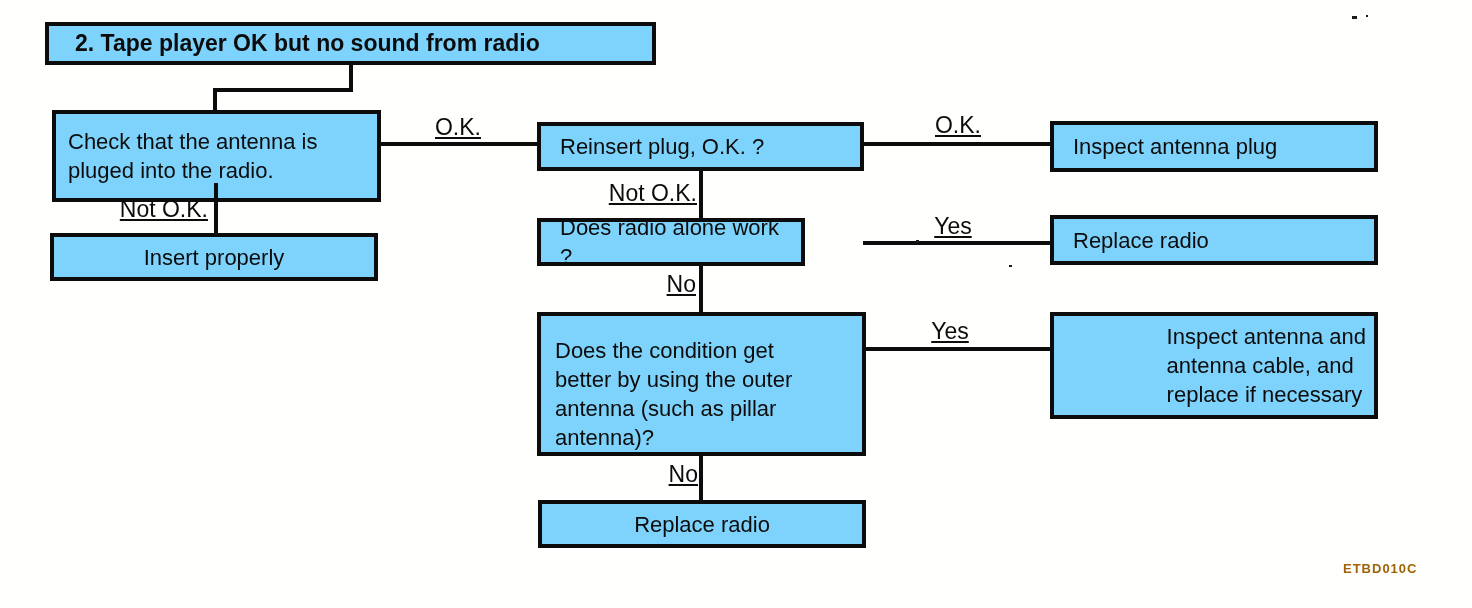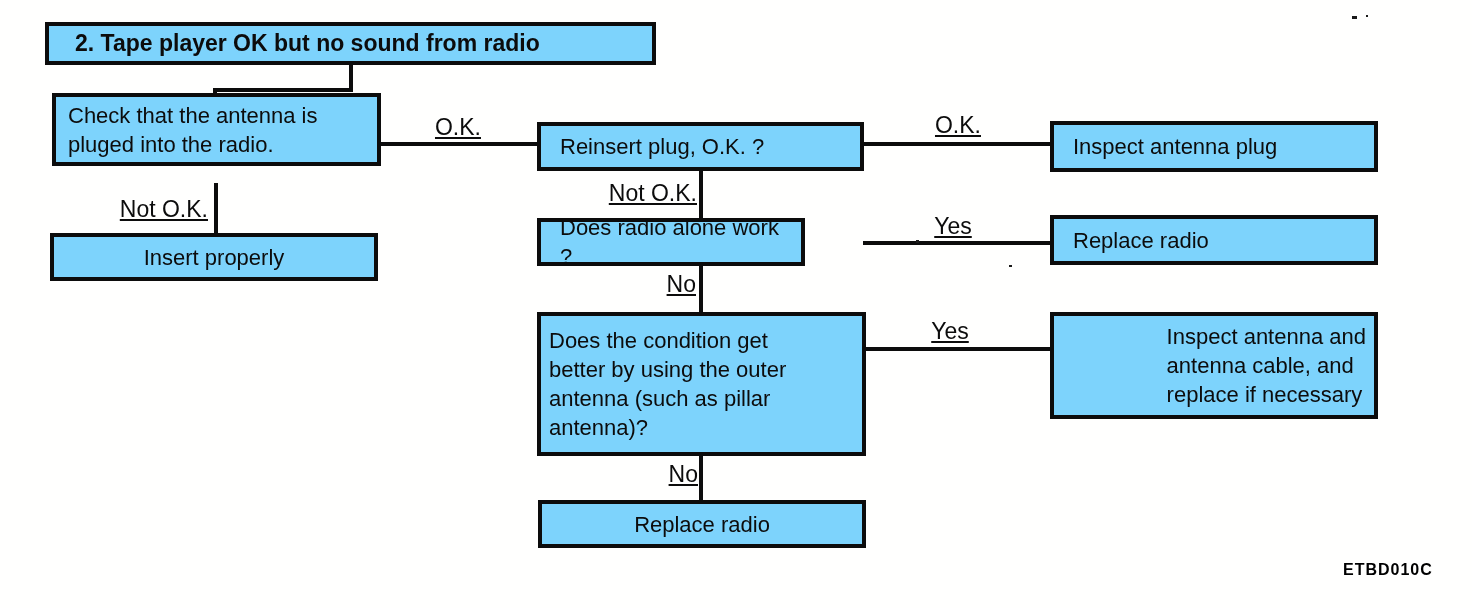--- a/index.html
+++ b/index.html
@@ -50,45 +50,45 @@
     font-size: 23px;
     line-height: 26px;
     color: #0c0c0c;
     text-decoration: underline;
   }
   .elabel.center { text-align: center; }
   .elabel.right { text-align: right; }
   
   .figcode {
     position: absolute;
-    font-size: 16px;
+    font-size: 13px;
     font-weight: bold;
     letter-spacing: 1px;
-    color: #000000;
+    color: #a16207;
   }
   
   .speckle {
     position: absolute;
     background: #1a1a1a;
   }
 </style>
 </head>
 <body>
 
 <div class="page">
 
   <div class="box title" style="left:45px; top:22px; width:611px; height:43px;">
     <span>2. Tape player OK but no sound from radio</span>
   </div>
 
   <div class="vline" style="left:349px; top:62px; height:30px;"></div>
   <div class="hline" style="left:213px; top:88px; width:140px;"></div>
   <div class="vline" style="left:213px; top:88px; height:24px;"></div>
 
-  <div class="box left" style="left:52px; top:93px; width:329px; height:73px; padding-left:12px;">
+  <div class="box left" style="left:52px; top:110px; width:329px; height:92px; padding-left:12px;">
     <span class="pre">Check that the antenna is
 pluged into the radio.</span>
   </div>
 
   <div class="hline" style="left:380px; top:142px; width:158px;"></div>
   <div class="elabel center" style="left:408px; top:114px; width:100px;">O.K.</div>
 
   <div class="vline" style="left:214px; top:183px; height:51px;"></div>
   <div class="elabel right" style="left:88px; top:196px; width:120px;">Not O.K.</div>
 
@@ -117,21 +117,21 @@
   <div class="hline" style="left:863px; top:241px; width:188px;"></div>
   <div class="elabel center" style="left:903px; top:213px; width:100px;">Yes</div>
 
   <div class="box left" style="left:1050px; top:215px; width:328px; height:50px;">
     <span>Replace radio</span>
   </div>
 
   <div class="vline" style="left:699px; top:265px; height:48px;"></div>
   <div class="elabel right" style="left:630px; top:271px; width:66px;">No</div>
 
-  <div class="box left" style="left:537px; top:312px; width:329px; height:144px; padding-left:8px;">
+  <div class="box left" style="left:537px; top:312px; width:329px; height:144px; padding-left:14px;align-items:flex-end;">
     <span class="pre">Does the condition get
 better by using the outer
 antenna (such as pillar
 antenna)?</span>
   </div>
 
   <div class="hline" style="left:865px; top:347px; width:186px;"></div>
   <div class="elabel center" style="left:900px; top:318px; width:100px;">Yes</div>
 
   <div class="box left" style="left:1050px; top:312px; width:328px; height:107px; padding-left:16px;justify-content:flex-end;">

